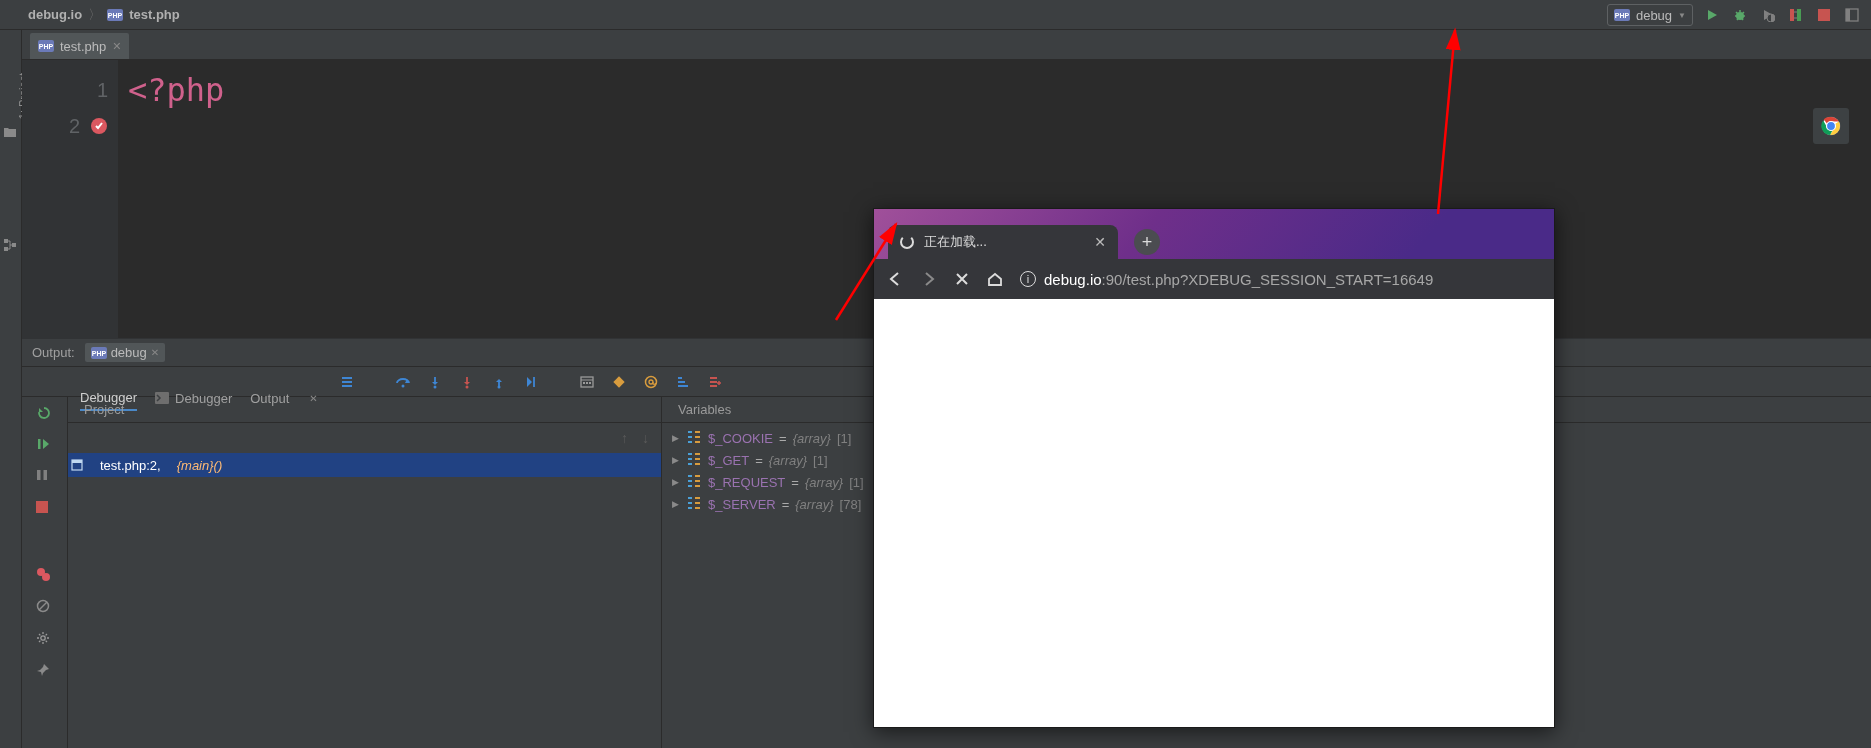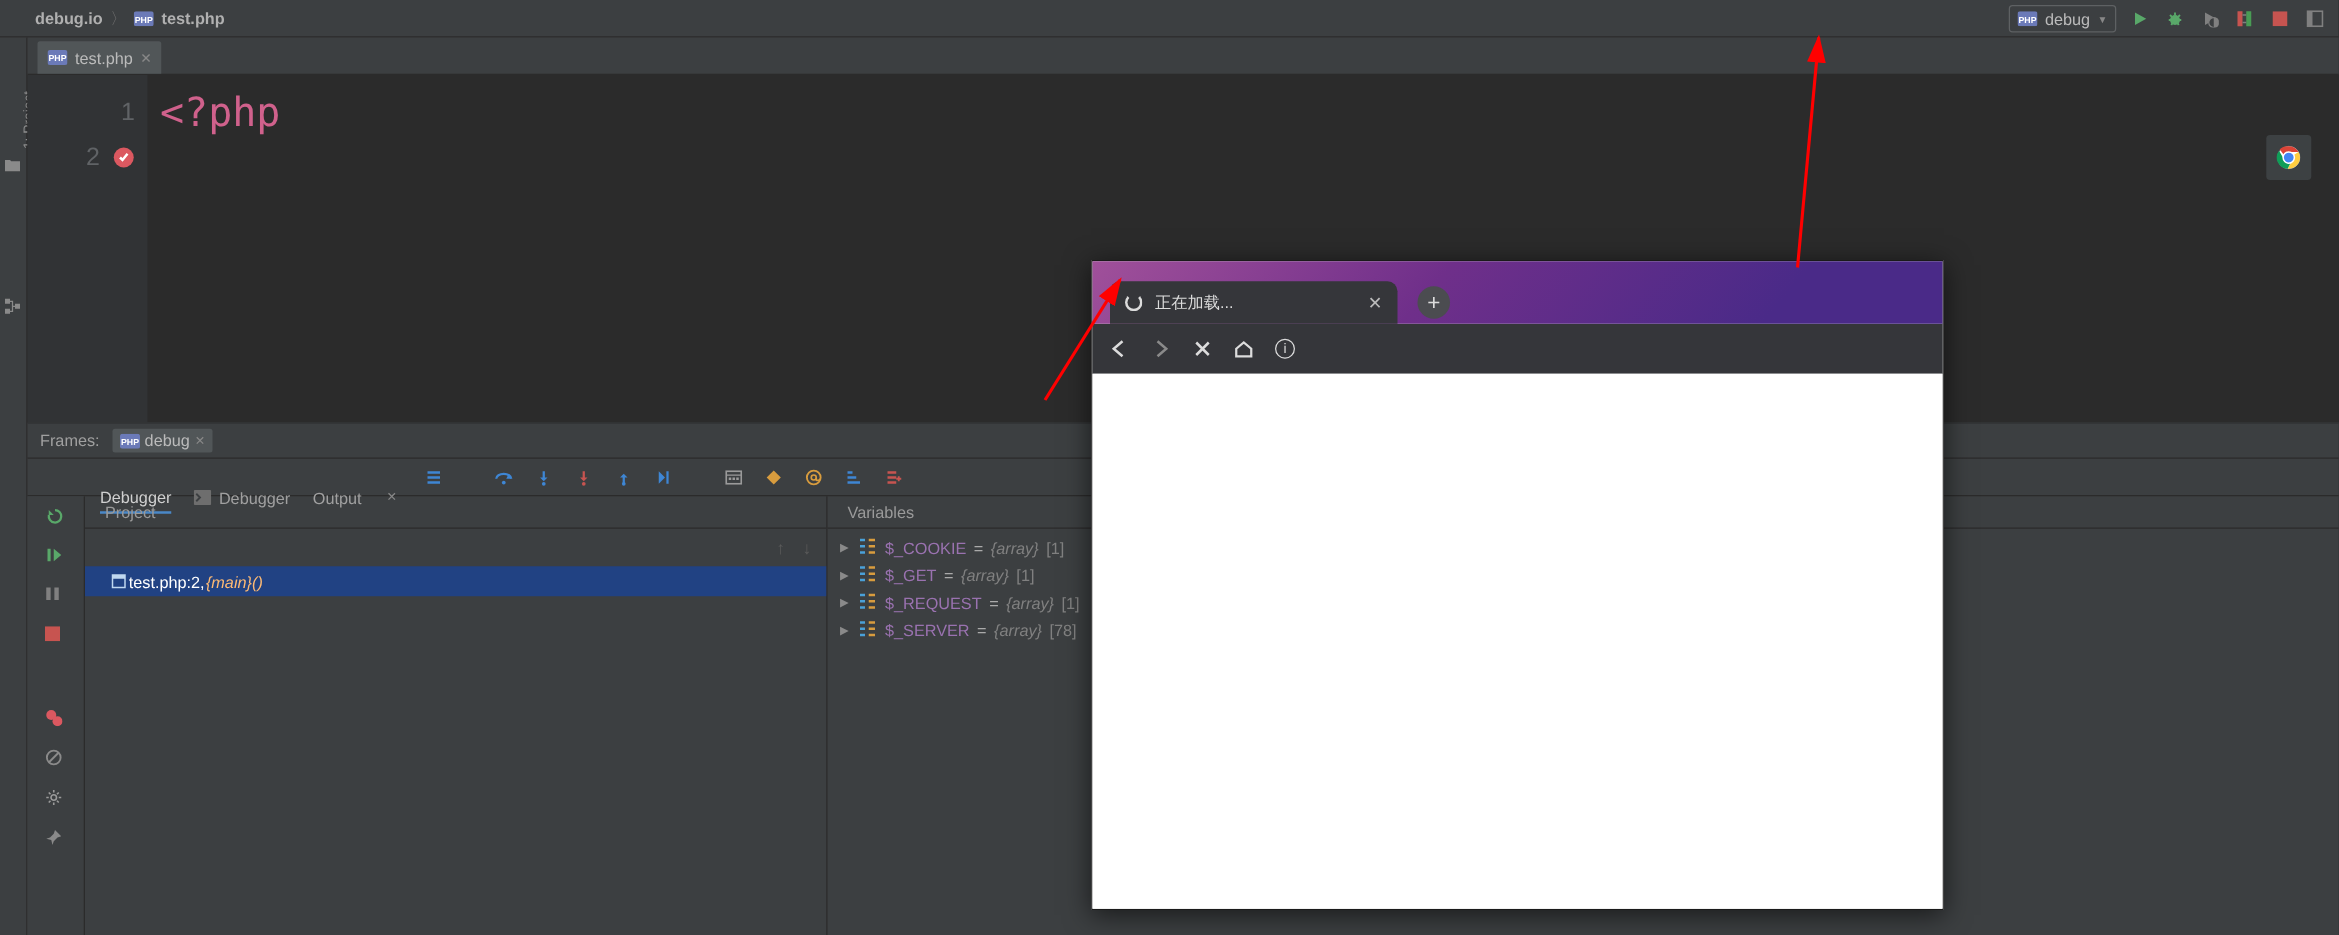--- a/index.html
+++ b/index.html
@@ -64,21 +64,21 @@
   .dri { width:18px; height:18px; display:flex; align-items:center; justify-content:center; cursor:pointer; }
 
   .debug-content { position:absolute; left:0; top:58px; right:0; bottom:0; display:flex; }
   .debug-left-col { width:46px; background:#3c3f41; border-right:1px solid #2b2b2b; display:flex; flex-direction:column; align-items:center; gap:14px; padding-top:8px; }
   .dlb { width:18px; height:18px; cursor:pointer; }
 
   .frames-pane { width:594px; border-right:1px solid #2b2b2b; display:flex; flex-direction:column; }
   .pane-title { height:26px; display:flex; align-items:center; padding-left:16px; color:#9a9a9a; border-bottom:1px solid #2b2b2b; }
   .frames-nav { height:30px; display:flex; align-items:center; justify-content:flex-end; gap:14px; padding-right:12px; }
   .frames-nav .arrow { color:#5a5a5a; font-size:14px; }
-  .frame-item { height:24px; background:#214283; color:#ffffff; display:flex; align-items:center; gap:1px; padding:0 20px; margin:0 0 0 0; font-style:normal; cursor:pointer; }
+  .frame-item { height:24px; background:#214283; color:#ffffff; display:flex; align-items:center; gap:16px; padding:0 2px; margin:0 0 0 0; font-style:normal; cursor:pointer; }
   .frame-item .floc { color:#ffffff; }
   .frame-item .ffn { color:#fdba74; font-style:italic; }
   .frame-icon { display:inline-flex; }
 
   .vars-pane { flex:1; display:flex; flex-direction:column; }
   .vars-list { padding:4px 0; }
   .var-row { height:22px; display:flex; align-items:center; gap:6px; padding-left:10px; cursor:pointer; }
   .var-row .tri { color:#8a8a8a; font-size:9px; width:8px; }
   .var-glyph { width:16px; height:16px; }
   .var-name { color:#9a72b0; }
@@ -228,21 +228,21 @@
           <circle cx="10" cy="10" r="4.5" fill="#4285f4"></circle>
           <circle cx="10" cy="10" r="3.4" fill="#fff" fill-opacity="0"></circle>
           <circle cx="10" cy="10" r="4.5" fill="none" stroke="#fff" stroke-width="1.2"></circle>
         </svg>
     </div>
   </div>
 </div>
 
 <div class="debug-panel">
   <div class="debug-header">
-    <span class="lbl">Frames:</span>
+    <span class="lbl">Output:</span>
     <div class="cfg-tab">
       <span class="php-icon">
         <svg width="16" height="12" viewBox="0 0 16 12">
             <rect width="16" height="12" rx="2" fill="#6b7ab8"></rect>
             <text x="8" y="9" text-anchor="middle" font-size="7" fill="#fff" font-family="Arial" font-weight="bold">PHP</text>
           </svg>
       </span>
       <span>debug</span>
       <span class="close">✕</span>
     </div>
@@ -501,20 +501,21 @@
           <path d="M3 3l10 10M13 3L3 13" stroke="#dcdcdc" stroke-width="2"></path>
         </svg>
       </span>
     <span class="aicon">
         <svg width="18" height="18" viewBox="0 0 18 18">
           <path d="M3 9l6-5 6 5v6H3z" fill="none" stroke="#dcdcdc" stroke-width="1.8"></path>
         </svg>
       </span>
     <div class="urlbox">
       <span class="info-i">i</span>
+      <span><span class="host">debug.io</span><span class="rest">:90/test.php?XDEBUG_SESSION_START=16649</span></span>
     </div>
   </div>
   <div class="page"></div>
 </div>
 
 <svg class="arrow-svg" style="left:0; top:0;" width="1871" height="748">
   <defs>
     <marker id="ah" markerWidth="10" markerHeight="10" refX="8" refY="3" orient="auto">
       <path d="M0 0 L9 3 L0 6 z" fill="#ff0000"></path>
     </marker>

